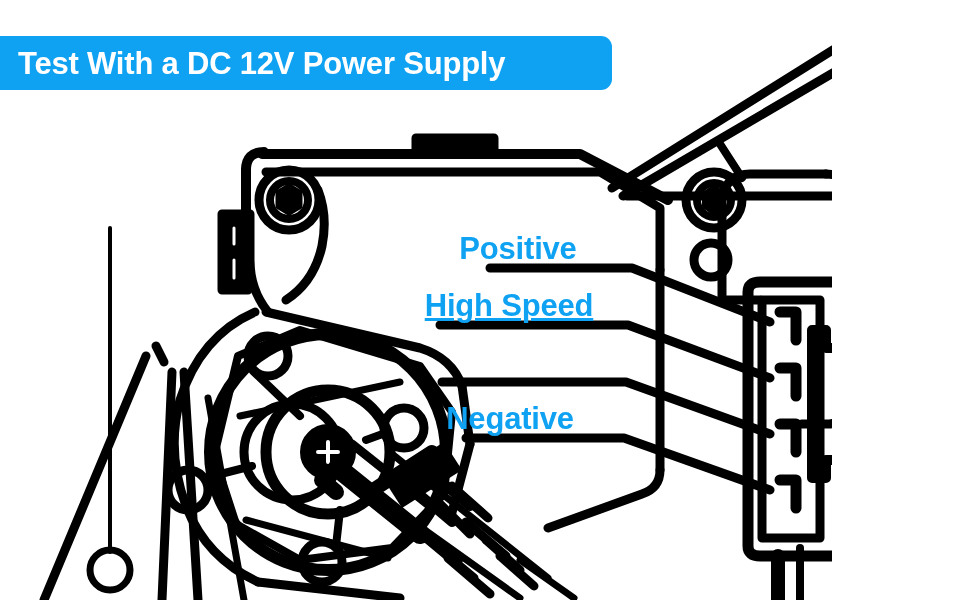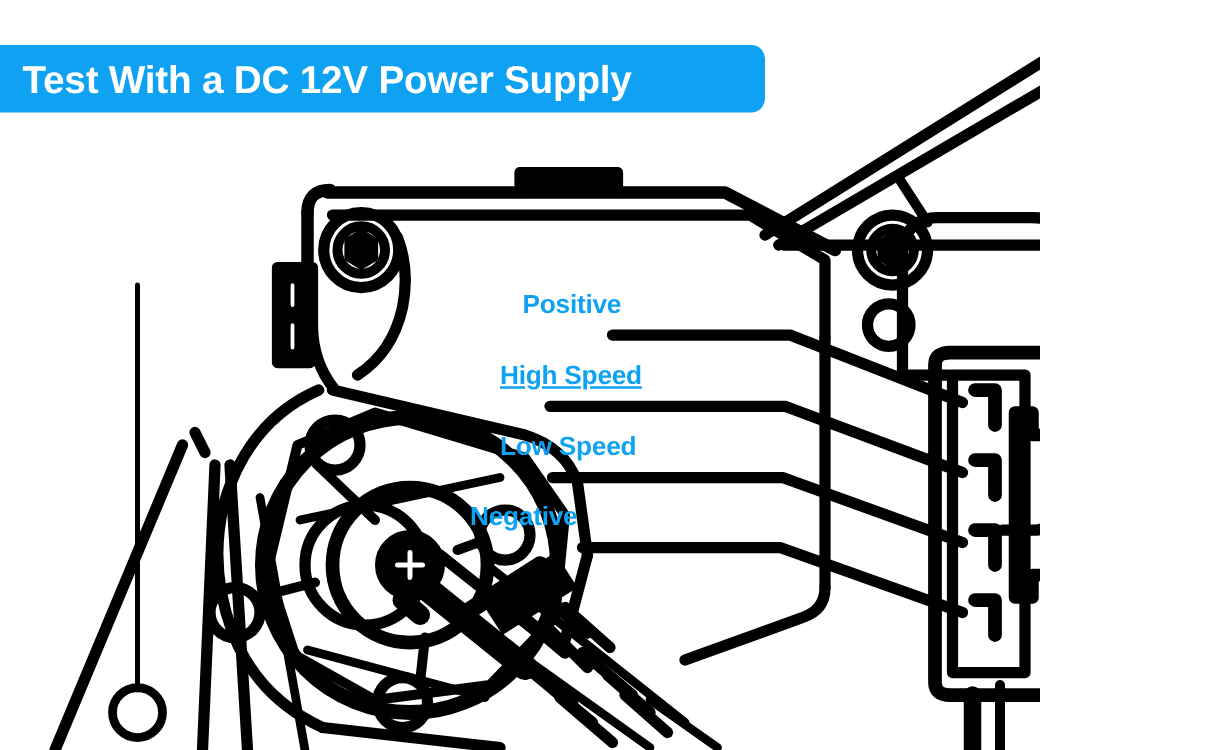--- a/index.html
+++ b/index.html
@@ -48,31 +48,31 @@
     letter-spacing: -0.2px;
     white-space: nowrap;
     line-height: 1;
   }
   
   .callout {
     position: absolute;
     z-index: 25;
     color: #0fa2f2;
     font-family: "Liberation Sans", sans-serif;
-    font-size: 21px;
+    font-size: 31px;
     font-weight: 600;
     letter-spacing: -0.2px;
     white-space: nowrap;
     line-height: 1;
-    text-align: left;
+    text-align: center;
   }
   #callout-positive   { left: 418px; top: 233px; width: 200px; }
   #callout-high-speed { left: 400px; top: 290px; width: 218px; text-decoration: underline; }
   #callout-low-speed  { left: 400px; top: 347px; width: 218px; }
-  #callout-negative   { left: 376px; top: 403px; width: 220px; }
+  #callout-negative   { left: 400px; top: 403px; width: 220px; }
 </style>
 </head>
 <body>
 
 <div id="stage">
 
   <svg id="artwork" viewBox="0 0 970 600" xmlns="http://www.w3.org/2000/svg">
 
     <rect x="0" y="0" width="970" height="600" fill="#ffffff"></rect>
 
@@ -237,17 +237,16 @@
   </svg>
 
   <div id="title-banner">
     <span class="banner-text">Test With a DC 12V Power Supply</span>
   </div>
 
   <div class="callout" id="callout-positive">Positive</div>
 
   <div class="callout" id="callout-high-speed">High Speed</div>
 
-  <div class="callout" id="callout-low-speed">Low Speed</div>
 
   <div class="callout" id="callout-negative">Negative</div>
 
 </div>
 
 </body></html>

